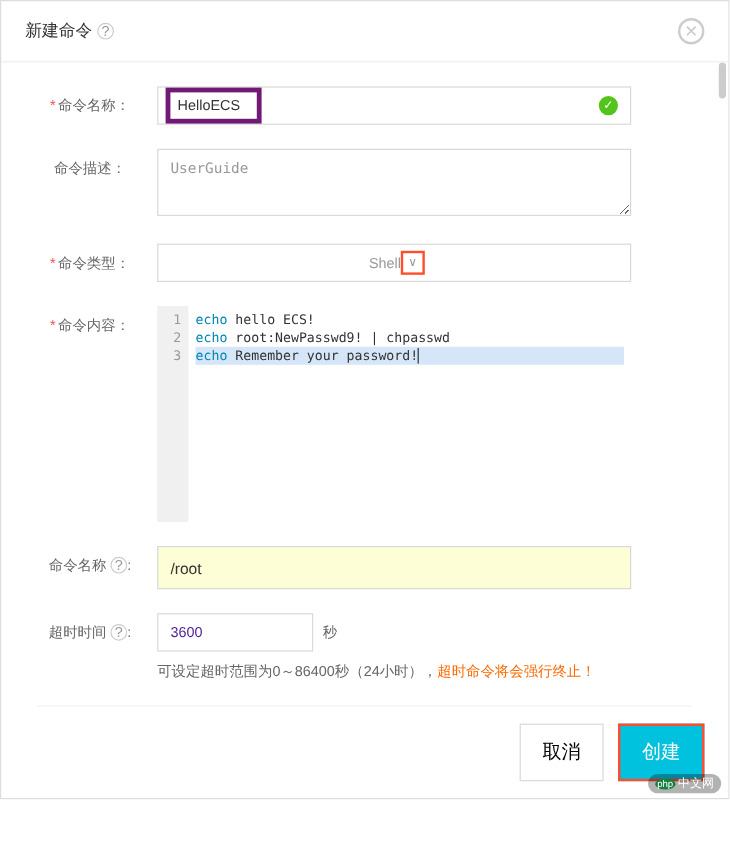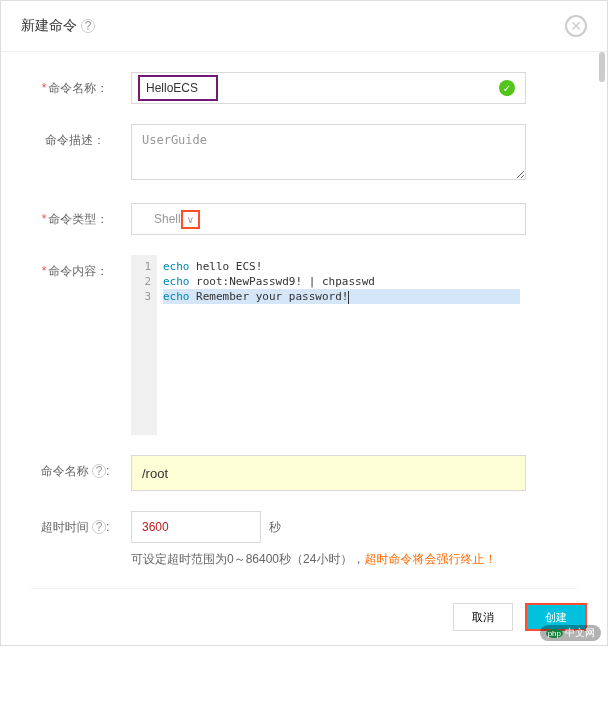--- a/index.html
+++ b/index.html
@@ -8,43 +8,43 @@
     .dialog-header { display: flex; align-items: center; justify-content: space-between; padding: 14px 20px; border-bottom: 1px solid #eee; gap: 40px; }
     .dialog-title { font-size: 14px; color: #333; font-weight: normal; display: flex; align-items: center; gap: 4px; }
     .help-icon { color: #999; font-size: 12px; border: 1px solid #ccc; border-radius: 50%; width: 14px; height: 14px; display: inline-flex; align-items: center; justify-content: center; cursor: pointer; }
     .close-btn { width: 22px; height: 22px; border: 2px solid #ccc; border-radius: 50%; background: transparent; display: flex; align-items: center; justify-content: center; cursor: pointer; color: #ccc; font-size: 14px; }
     .dialog-body { padding: 20px 30px 0 30px; max-height: 580px; overflow-y: auto; position: relative; }
     .scrollbar-indicator { position: absolute; right: 2px; top: 0; width: 6px; height: 30px; background: #ccc; border-radius: 3px; }
     .form-row { display: flex; align-items: flex-start; margin-bottom: 20px; }
     .form-label { width: 100px; text-align: center; padding-right: 12px; padding-top: 8px; color: #666; font-size: 12px; }
     .required-mark { color: #ff4d4f; margin-right: 2px; }
     .form-control { flex: 1; max-width: 395px; }
-    .input-name { border: 2px solid #701a75; padding: 4px 6px; font-size: 12px; width: 80px; color: #333; }
+    .input-name { border: 4px solid #701a75; padding: 4px 6px; font-size: 12px; width: 80px; color: #333; }
     .valid-icon { position: absolute; right: 10px; width: 16px; height: 16px; background: #52c41a; border-radius: 50%; display: flex; align-items: center; justify-content: center; color: #fff; font-size: 10px; }
     .input-name-outer { width: 100%; height: 32px; border: 1px solid #d9d9d9; display: flex; align-items: center; padding-left: 6px; position: relative; }
     .textarea { width: 100%; height: 56px; border: 1px solid #d9d9d9; padding: 8px 10px; font-size: 12px; color: #999; resize: both; }
-    .select-wrap { width: 100%; height: 32px; border: 1px solid #d9d9d9; display: flex; align-items: center; justify-content: flex-start; padding: 0 6px 0 22px; position: relative; }
+    .select-wrap { width: 100%; height: 32px; border: 1px solid #d9d9d9; display: flex; align-items: center; justify-content: center; padding: 0 6px 0 10px; position: relative; }
     .select-value { color: #999; }
     .select-arrow { border: 2px solid #ff4d2e; padding: 2px 4px; color: #999; font-size: 10px; }
     .code-editor { display: flex; border: none; width: 100%; height: 180px; background: #fff; }
     .line-numbers { background: #f0f0f0; color: #999; padding: 4px 6px; text-align: right; font-family: Consolas, monospace; font-size: 11px; width: 26px; line-height: 15px; }
     .code-content { flex: 1; padding: 4px 6px; font-family: Consolas, monospace; font-size: 11px; line-height: 15px; position: relative; }
     .code-line { white-space: pre; }
     .cursor { display: inline-block; width: 1px; height: 13px; background: #333; vertical-align: middle; }
     .kw-echo { color: #0086b3; }
     .kw-pipe { color: #333; }
     .input-path { width: 100%; height: 36px; border: 1px solid #d9d9d9; background: #fdfdd6; padding: 0 10px; font-size: 13px; color: #333; }
     .input-timeout-wrap { display: flex; align-items: center; gap: 8px; }
-    .input-timeout { width: 130px; height: 32px; border: 1px solid #d9d9d9; padding: 0 10px; font-size: 12px; color: #b91c1c; }
+    .input-timeout { width: 130px; height: 32px; border: 1px solid #d9d9d9; padding: 0 10px; font-size: 12px; color: #4c1d95; }
     .unit-text { color: #666; }
     .hint-text { font-size: 12px; color: #666; margin-top: 8px; }
     .hint-warning { color: #ff6a00; }
     .divider { border-top: 1px solid #eee; margin-top: 20px; }
     .dialog-footer { display: flex; justify-content: flex-end; padding: 14px 20px; gap: 12px; position: relative; }
-    .btn { height: 28px; padding: 0 18px; border: 1px solid #d9d9d9; background: #fff; font-size: 11px; cursor: pointer; }
+    .btn { height: 48px; padding: 0 18px; border: 1px solid #d9d9d9; background: #fff; font-size: 16px; cursor: pointer; }
     .btn-primary { background: #00c1de; color: #fff; border: 2px solid #ff4d2e; }
     .watermark { position: absolute; right: 6px; bottom: 4px; font-size: 10px; color: #fff; background: rgba(0,0,0,0.3); border-radius: 8px; padding: 1px 6px; display: flex; align-items: center; gap: 2px; }
     .watermark .php-badge { background: #15803d; border-radius: 50%; padding: 0 2px; font-size: 8px; }
   </style>
 </head>
 <body>
 
 <div class="dialog">
   <div class="dialog-header">
     <div class="dialog-title">

